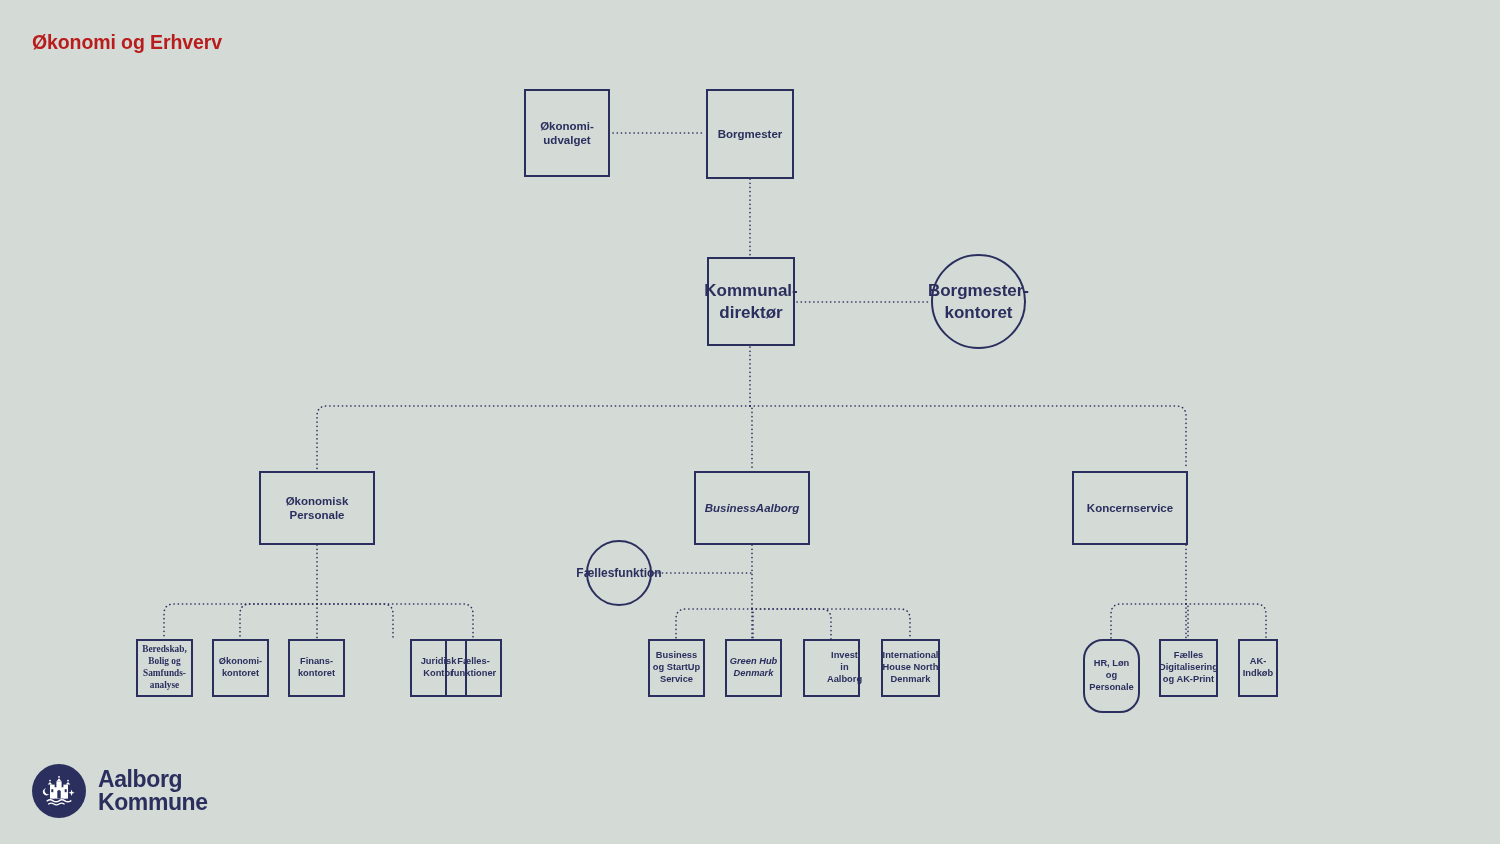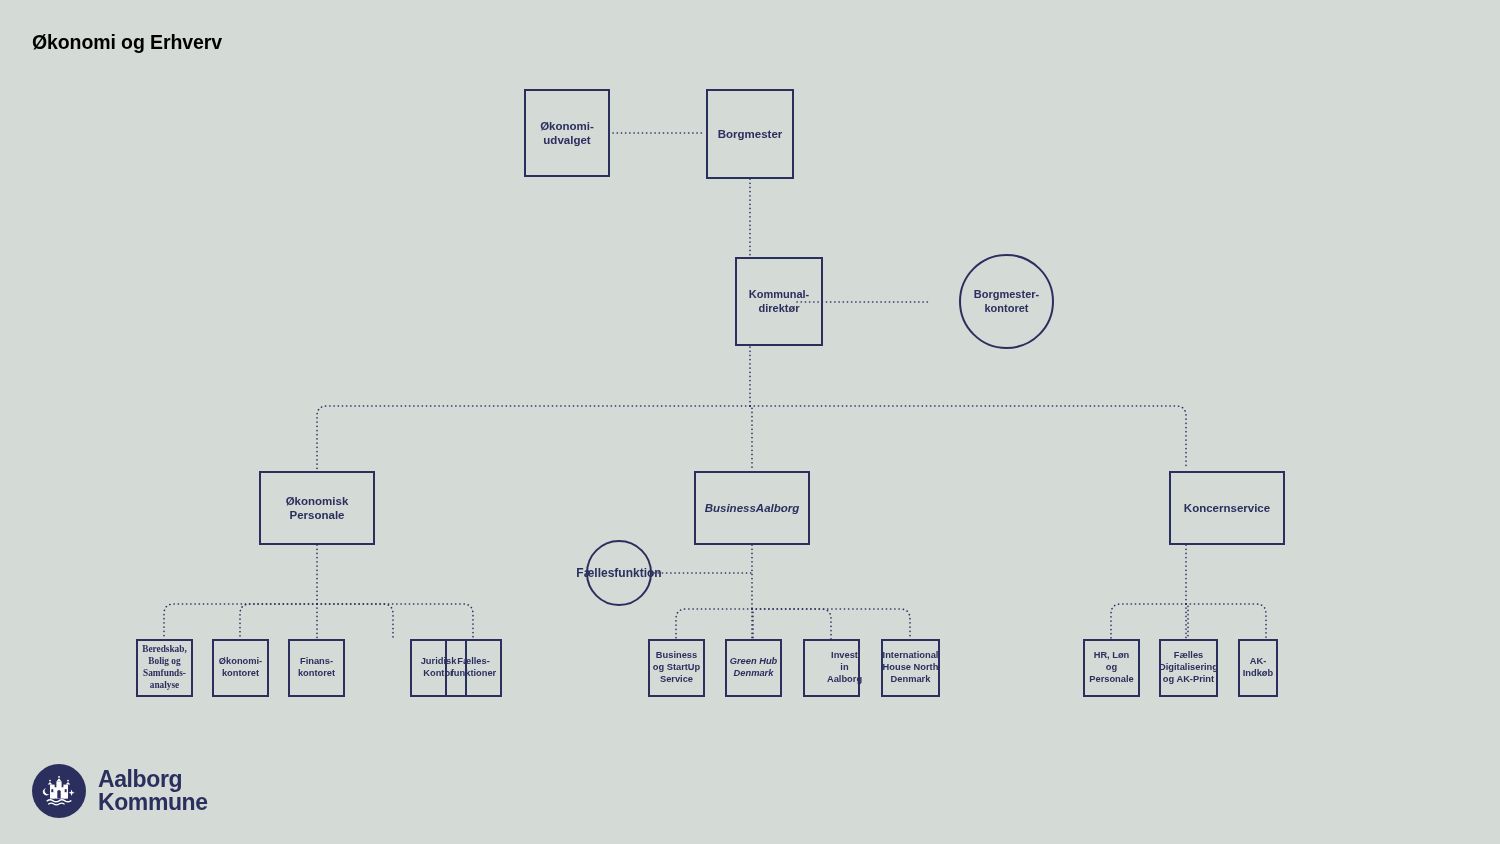--- a/index.html
+++ b/index.html
@@ -21,21 +21,21 @@
     height: 844px;
   }
 
   .page-title {
     position: absolute;
     left: 32px;
     top: 31px;
     font-size: 19.5px;
     font-weight: bold;
     letter-spacing: -0.1px;
-    color: #000000;
+    color: #b91c1c;
   }
 
   
   .connectors {
     position: absolute;
     left: 0; top: 0;
     width: 1500px; height: 844px;
     pointer-events: none;
   }
   .connectors path, .connectors line {
@@ -56,21 +56,21 @@
     justify-content: center;
     text-align: center;
     font-weight: bold;
     color: #2b2f5e;
     line-height: 1.25;
     padding: 2px;
   }
   .node.circle { border-radius: 50%; }
 
   .lvl1 { font-size: 11.5px; }
-  .lvl2 { font-size: 11px; margin-left: 28px; }
+  .lvl2 { font-size: 17px; }
   .lvl3 { font-size: 11.5px; }
   .leaf { font-size: 9.3px; line-height: 1.28; }
   .chip { font-size: 12px; }
 
   .node-label { display: block; white-space: pre-line; }
 
   
   .logo {
     position: absolute;
     left: 32px;
@@ -157,21 +157,21 @@
 
   <div class="node lvl3" style="left:259px; top:471px; width:116px; height:74px;">
     <span class="node-label">Økonomisk
 Personale</span>
   </div>
 
   <div class="node lvl3" style="left:694px; top:471px; width:116px; height:74px;font-style:italic;">
     <span class="node-label">BusinessAalborg</span>
   </div>
 
-  <div class="node lvl3" style="left:1169px; top:471px; width:116px; height:74px;">
+  <div class="node lvl3" style="left:1072px; top:471px; width:116px; height:74px;">
     <span class="node-label">Koncernservice</span>
   </div>
 
   <div class="node chip circle" style="left:586px; top:540px; width:66px; height:66px;">
     <span class="node-label" style="white-space:nowrap;">Fællesfunktion</span>
   </div>
 
   <div class="node leaf" style="left:136px; top:639px; width:57px; height:58px;font-family:Liberation Serif, serif;">
     <span class="node-label">Beredskab,
 Bolig og
@@ -214,21 +214,21 @@
     <span class="node-label">Invest in
 Aalborg</span>
   </div>
 
   <div class="node leaf" style="left:881px; top:639px; width:59px; height:58px;">
     <span class="node-label">International
 House North
 Denmark</span>
   </div>
 
-  <div class="node leaf" style="left:1083px; top:639px; width:57px; height:58px;">
+  <div class="node leaf" style="left:1083px; top:639px; width:57px; height:74px;border-radius:20px;">
     <span class="node-label">HR, Løn og
 Personale</span>
   </div>
 
   <div class="node leaf" style="left:1159px; top:639px; width:59px; height:58px;">
     <span class="node-label">Fælles
 Digitalisering
 og AK-Print</span>
   </div>
 

